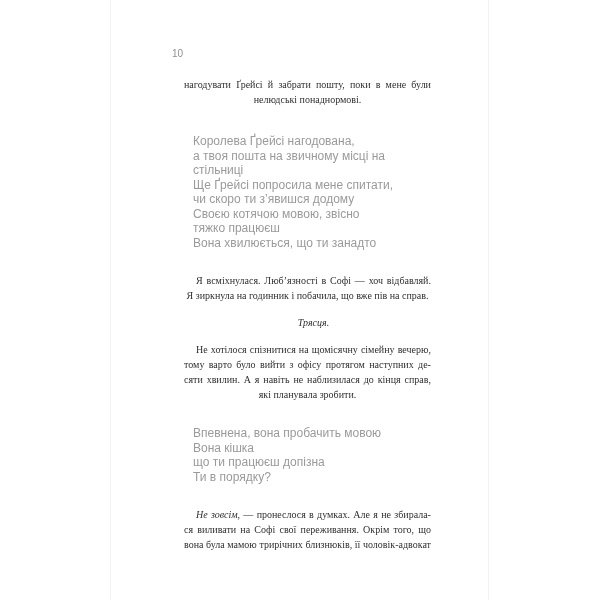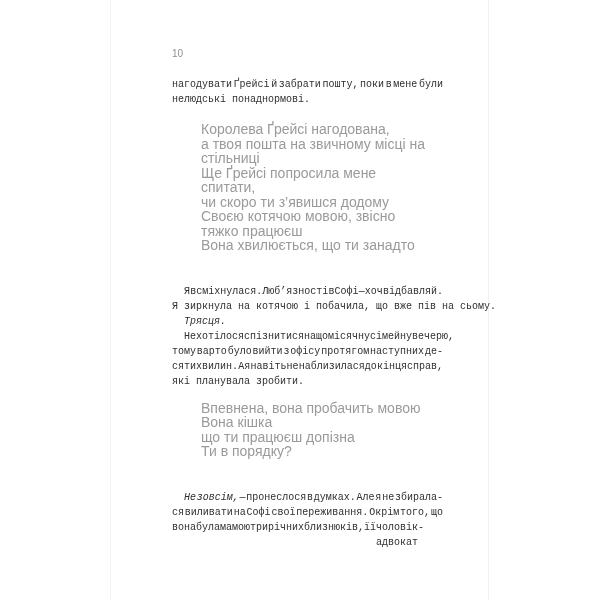--- a/index.html
+++ b/index.html
@@ -35,44 +35,45 @@
 
   .page-number {
     font-family: "Liberation Sans", "DejaVu Sans", sans-serif;
     font-size: 10px;
     line-height: 15px;
     color: #8f8f8f;
     margin-bottom: 16px;
   }
 
   .body-block {
-    font-family: Liberation Mono, monospace;
+    font-family: Liberation Serif, serif;
     font-size: 10px;
     color: #2f2f2f;
-    margin: 0;
+    margin: 12px;
+    text-align: center;
   }
   .body-line {
     line-height: 15px;
     height: 15px;
     white-space: nowrap;
   }
   .body-line.justify {
     display: flex;
     flex-wrap: nowrap;
     justify-content: space-between;
     white-space: normal;
   }
   .body-line.indent { padding-left: 12px; }
   .seg-italic { font-style: italic; }
 
   .chat-block {
     font-family: "Liberation Sans", "DejaVu Sans", sans-serif;
-    font-size: 14px;
+    font-size: 12px;
     color: #9a9a9a;
-    margin: 16px;
+    margin: 8px;
   }
   .chat-line { line-height: 14.5px; }
   .chat-block.align-left  .chat-line { padding-left: 13px; text-align: left; }
   .chat-block.align-right .chat-line { padding-right: 4px; text-align: right; }
 
   .mt-15 { margin-top: 15px; }
   .mt-12 { margin-top: 12px; }
   .mt-0  { margin-top: 0; }
 </style>
 </head>
@@ -112,21 +113,21 @@
         <div class="body-line justify indent">
           <span>Я</span>
           <span>всміхнулася.</span>
           <span>Люб’язності</span>
           <span>в</span>
           <span>Софі</span>
           <span>—</span>
           <span>хоч</span>
           <span>відбавляй.</span>
         </div>
-        <div class="body-line"><span>Я зиркнула на котячою і побачила, що вже пів на сьому.</span></div>
+        <div class="body-line"><span>Я зиркнула на годинник і побачила, що вже пів на справ.</span></div>
       </div>
       <div class="body-block mt-0">
         <div class="body-line indent"><span class="seg-italic">Трясця.</span></div>
       </div>
       <div class="body-block mt-0">
         <div class="body-line justify indent">
           <span>Не</span>
           <span>хотілося</span>
           <span>спізнитися</span>
           <span>на</span>

